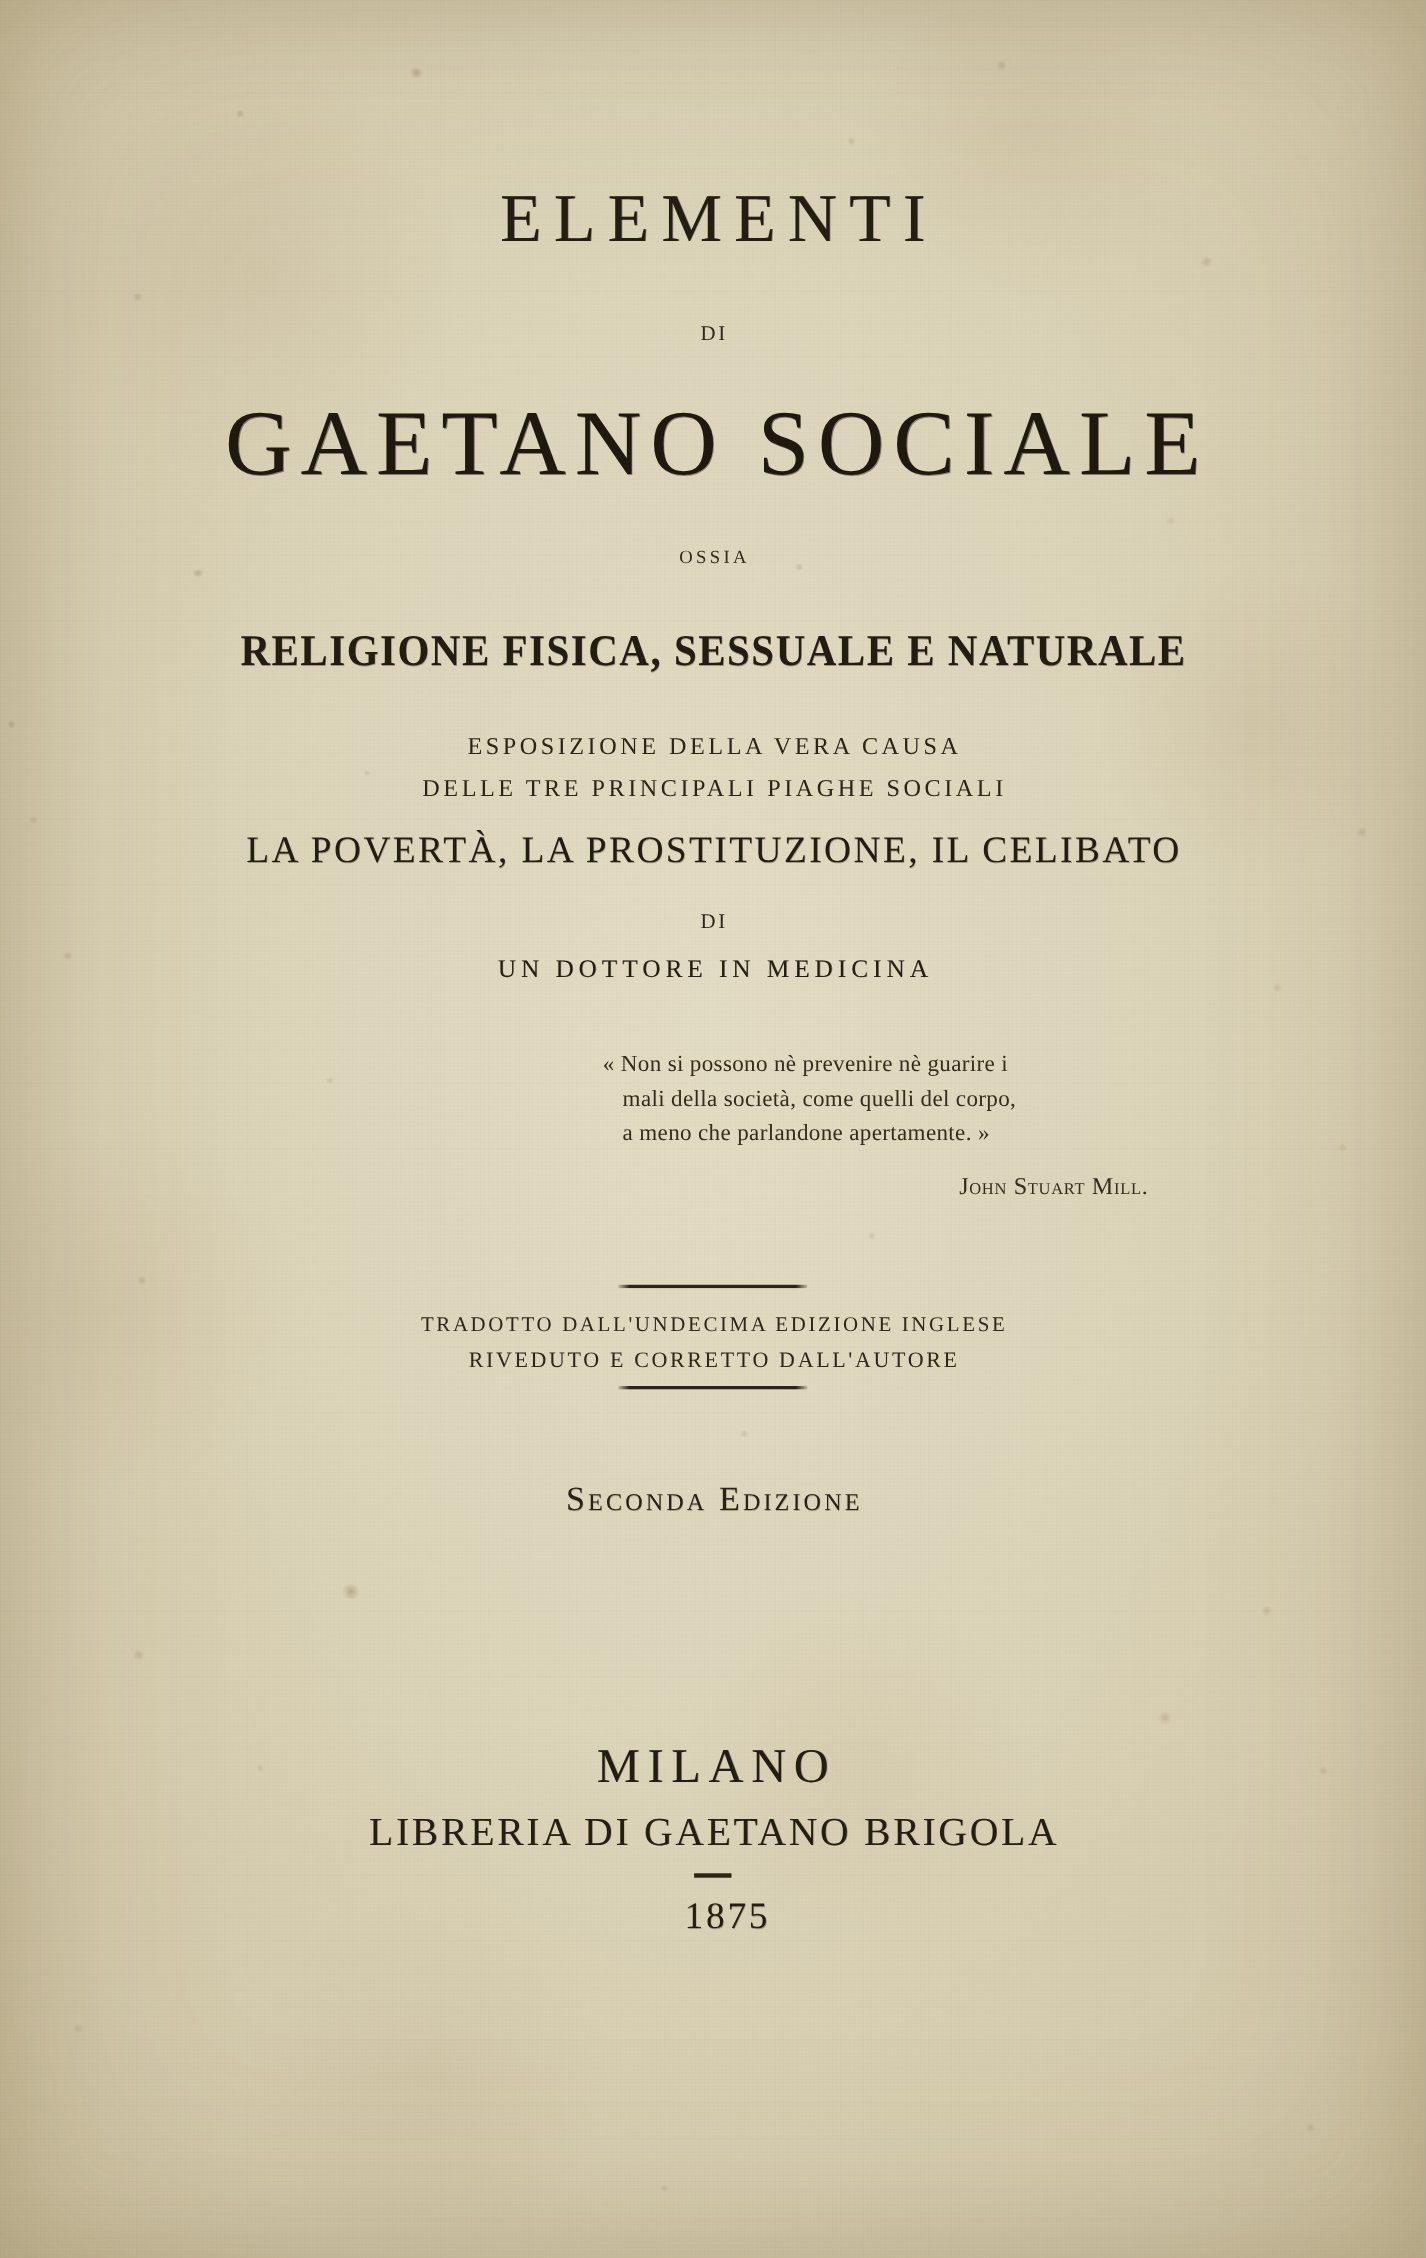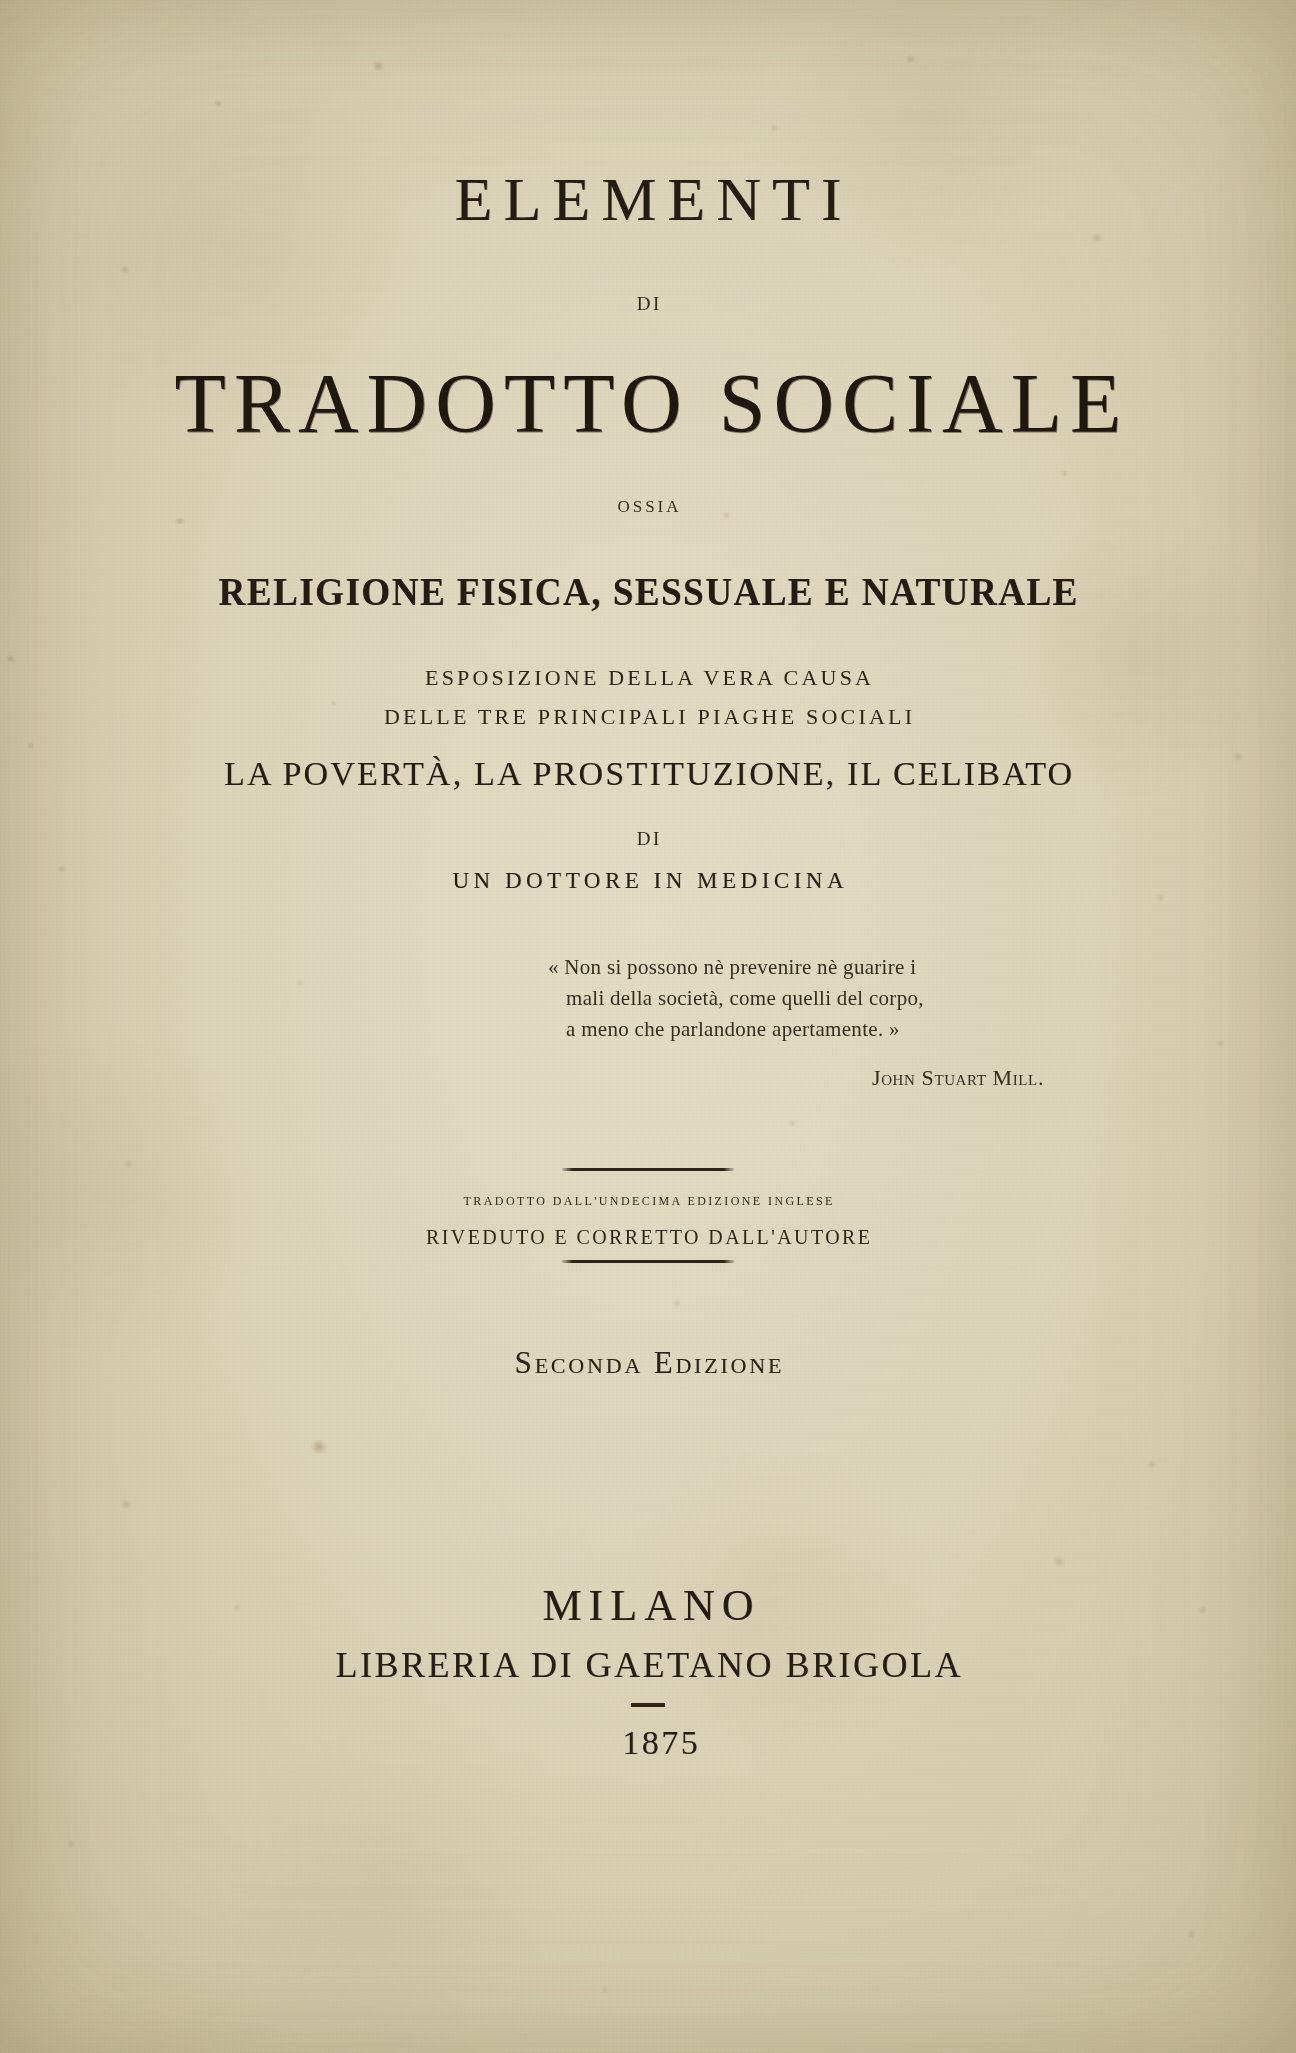--- a/index.html
+++ b/index.html
@@ -210,21 +210,21 @@
     height: 3px;
     background: linear-gradient(90deg, rgba(45,36,22,0.15) 0%, #2d2416 6%, #2d2416 94%, rgba(45,36,22,0.15) 100%);
   }
   .rule-top { top: 1168px; width: 172px; }
   .rule-bottom { top: 1260px; width: 172px; }
 
   .t-tradotto {
     position: absolute;
     top: 1194px;
     width: 100%;
-    font-size: 12px;
+    font-size: 19px;
     letter-spacing: 2.4px;
     text-indent: 2.4px;
     color: #2e261a;
     font-family: Liberation Serif, serif;
   }
   .t-riveduto {
     position: absolute;
     top: 1226px;
     width: 100%;
     font-size: 20px;
@@ -321,21 +321,21 @@
   <div class="spot" style="left:66px;   top:1840px;width:10px; height:8px;  opacity:.30;"></div>
   <div class="spot" style="left:1186px; top:1930px;width:11px; height:8px;  opacity:.30;"></div>
   <div class="spot" style="left:600px;  top:1986px;width:9px;  height:7px;  opacity:.25;"></div>
 
   <div class="content">
 
     <div class="t-elementi">ELEMENTI</div>
 
     <div class="t-di-1">DI</div>
 
-    <div class="t-scienza">TRADOTTO SOCIALE</div>
+    <div class="t-scienza">GAETANO SOCIALE</div>
 
     <div class="t-ossia">OSSIA</div>
 
     <div class="t-religione">RELIGIONE FISICA, SESSUALE E NATURALE</div>
 
     <div class="t-esposizione">ESPOSIZIONE DELLA VERA CAUSA</div>
     <div class="t-piaghe">DELLE TRE PRINCIPALI PIAGHE SOCIALI</div>
     <div class="t-povertà">LA POVERTÀ, LA PROSTITUZIONE, IL CELIBATO</div>
 
     <div class="t-di-2">DI</div>

